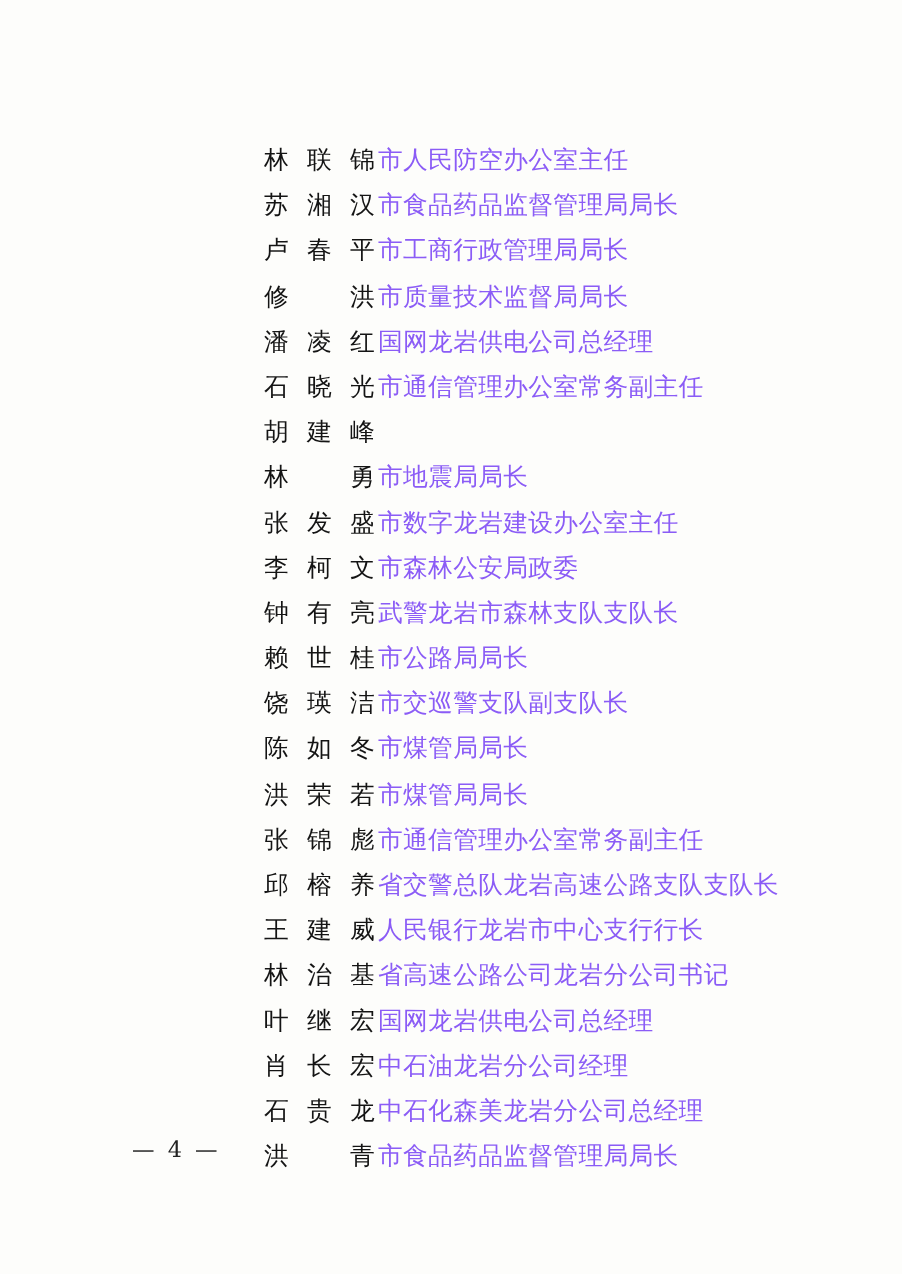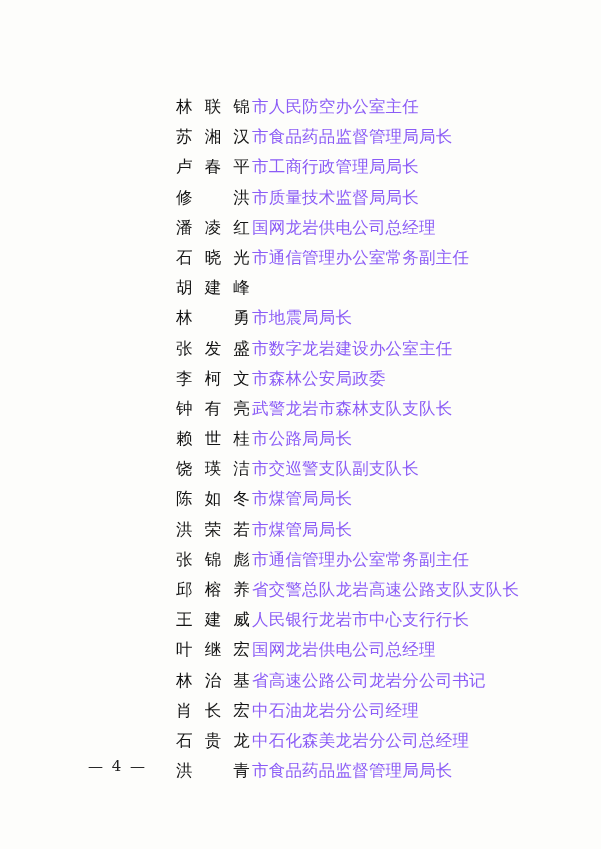--- a/index.html
+++ b/index.html
@@ -132,26 +132,26 @@
     </div>
     <div class="roster-row">
       <span class="name">邱榕养</span>
       <span class="title">省交警总队龙岩高速公路支队支队长</span>
     </div>
     <div class="roster-row">
       <span class="name">王建威</span>
       <span class="title">人民银行龙岩市中心支行行长</span>
     </div>
     <div class="roster-row">
+      <span class="name">林治基</span>
+      <span class="title">省高速公路公司龙岩分公司书记</span>
+    </div>
+    <div class="roster-row">
       <span class="name">叶继宏</span>
       <span class="title">国网龙岩供电公司总经理</span>
-    </div>
-    <div class="roster-row">
-      <span class="name">林治基</span>
-      <span class="title">省高速公路公司龙岩分公司书记</span>
     </div>
     <div class="roster-row">
       <span class="name">肖长宏</span>
       <span class="title">中石油龙岩分公司经理</span>
     </div>
     <div class="roster-row">
       <span class="name">石贵龙</span>
       <span class="title">中石化森美龙岩分公司总经理</span>
     </div>
     <div class="roster-row">

